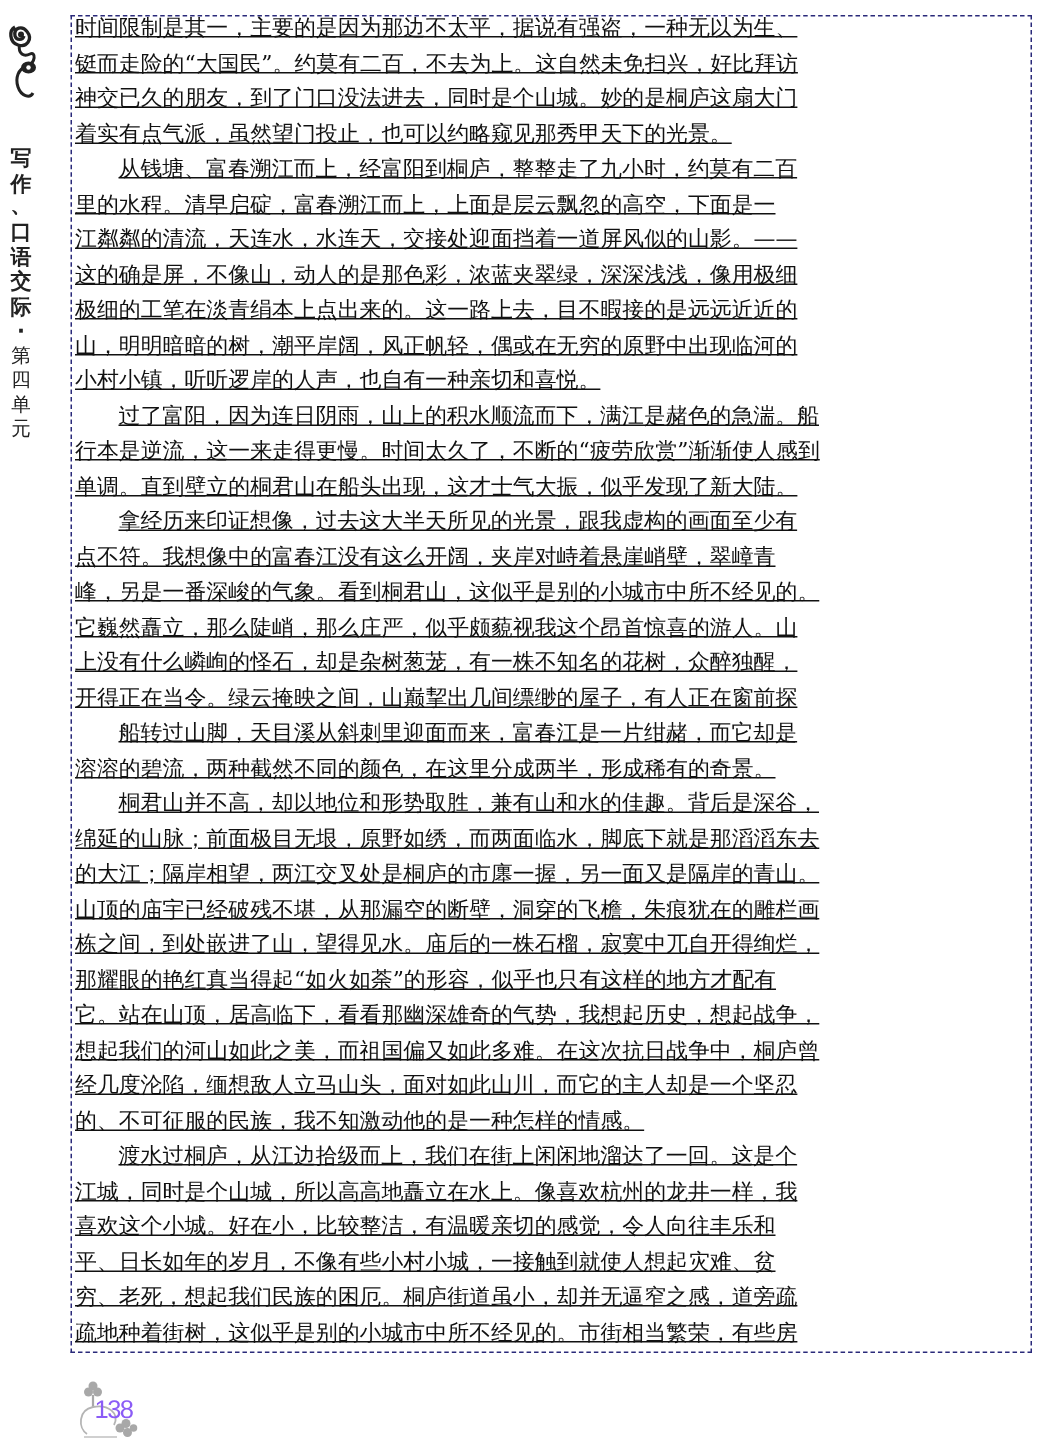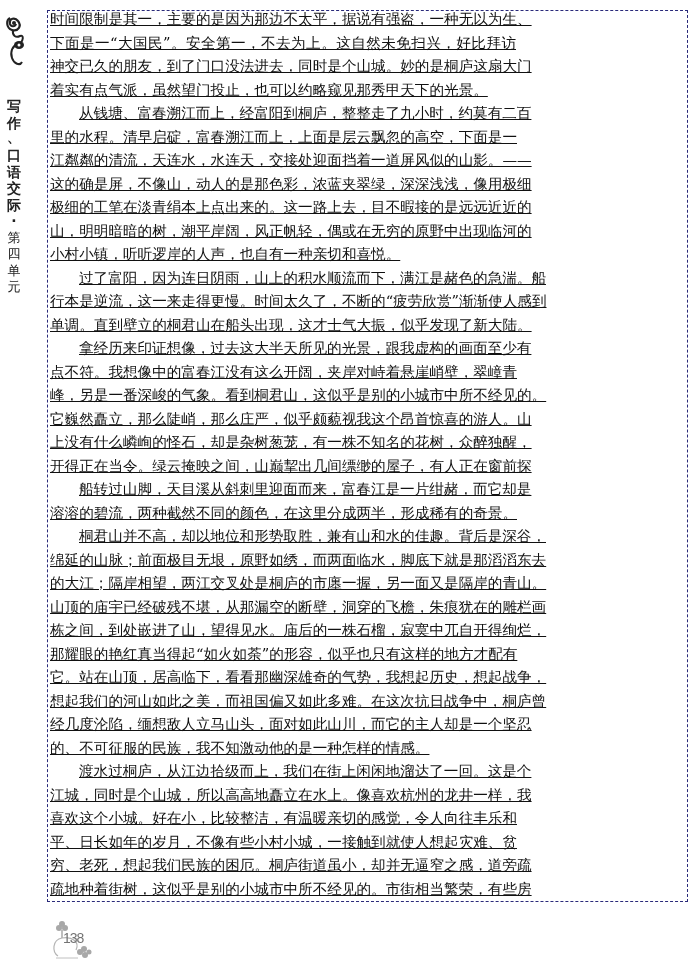--- a/index.html
+++ b/index.html
@@ -69,22 +69,22 @@
       left: 50px;
       top: 918px;
       width: 50px;
       height: 44px;
     }
     .page-number {
       position: absolute;
       left: 13px;
       top: 12px;
       font-family: "Liberation Sans", sans-serif;
-      font-size: 14px;
-      color: #737373;
+      font-size: 17px;
+      color: #8b5cf6;
       letter-spacing: -1px;
       text-align: right;
     }
   </style>
 </head>
 <body>
 
 <div class="side-ornament">
   <svg width="22" height="56" viewBox="0 0 22 56">
     <path d="M6 6 C2 8, 2 16, 8 18 C14 20, 18 14, 14 9 C11 5, 5 6, 6 12 C7 15, 11 15, 12 12" fill="none" stroke="#222" stroke-width="2.2"></path>
@@ -107,21 +107,21 @@
   <span class="small">第</span>
   <span class="small">四</span>
   <span class="small">单</span>
   <span class="small">元</span>
 </div>
 
 <div class="page-frame"></div>
 
 <div class="text-column" id="text-column">
     <div class="line">时间限制是其一，主要的是因为那边不太平，据说有强盗，一种无以为生、</div>
-    <div class="line">下面是一“大国民”。安全第一，不去为上。这自然未免扫兴，好比拜访</div>
+    <div class="line">铤而走险的“大国民”。约莫有二百，不去为上。这自然未免扫兴，好比拜访</div>
     <div class="line">神交已久的朋友，到了门口没法进去，同时是个山城。妙的是桐庐这扇大门</div>
     <div class="line last">着实有点气派，虽然望门投止，也可以约略窥见那秀甲天下的光景。</div>
     <div class="line indent">从钱塘、富春溯江而上，经富阳到桐庐，整整走了九小时，约莫有二百</div>
     <div class="line">里的水程。清早启碇，富春溯江而上，上面是层云飘忽的高空，下面是一</div>
     <div class="line">江粼粼的清流，天连水，水连天，交接处迎面挡着一道屏风似的山影。——</div>
     <div class="line">这的确是屏，不像山，动人的是那色彩，浓蓝夹翠绿，深深浅浅，像用极细</div>
     <div class="line">极细的工笔在淡青绢本上点出来的。这一路上去，目不暇接的是远远近近的</div>
     <div class="line">山，明明暗暗的树，潮平岸阔，风正帆轻，偶或在无穷的原野中出现临河的</div>
     <div class="line last">小村小镇，听听逻岸的人声，也自有一种亲切和喜悦。</div>
     <div class="line indent">过了富阳，因为连日阴雨，山上的积水顺流而下，满江是赭色的急湍。船</div>

